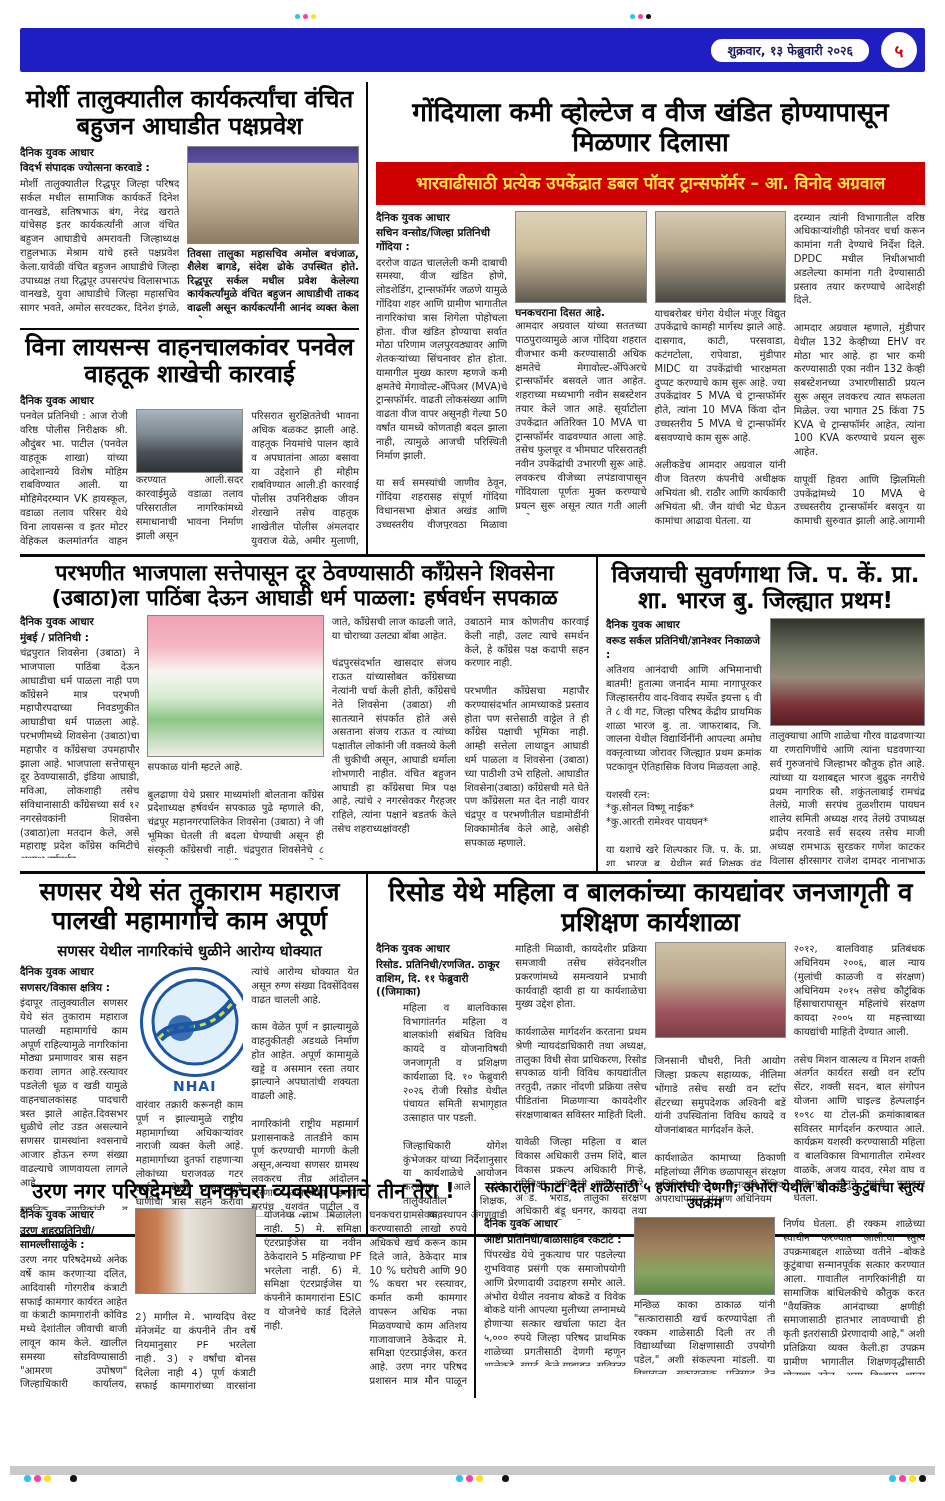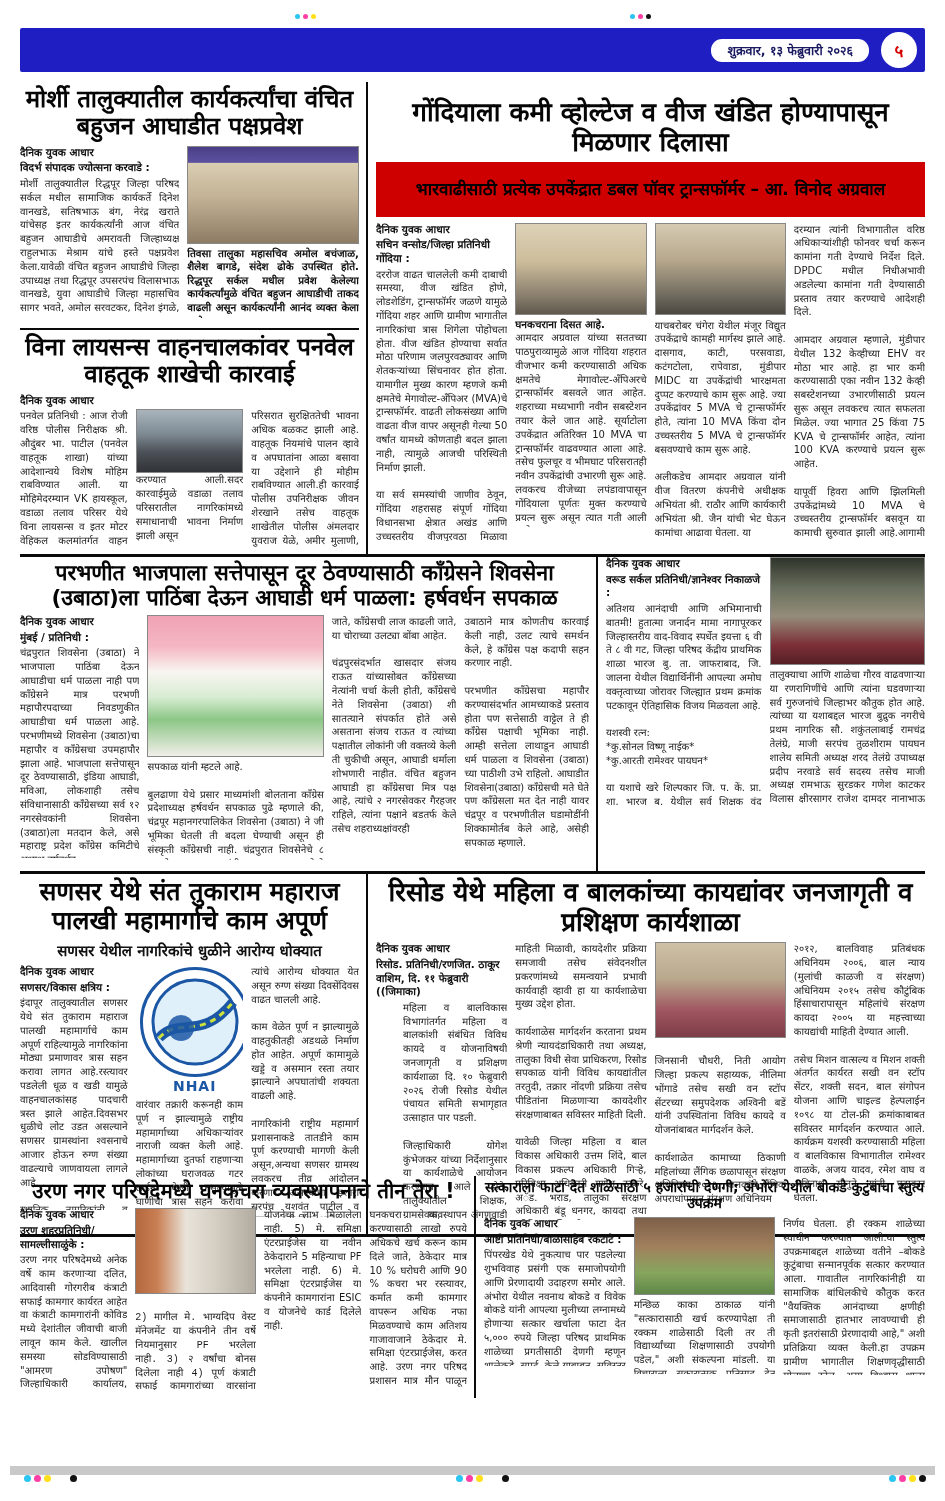--- a/index.html
+++ b/index.html
@@ -23,22 +23,22 @@
   .page-circle{width:36px;height:36px;margin:0 8px 0 12px;background:#fff;border-radius:50%;
                display:flex;align-items:center;justify-content:center;
                color:#d40000;font-size:17px;font-weight:bold;}
   
   .band{position:absolute;left:20px;right:20px;display:flex;}
   .sep-b{border-bottom:3px solid #0a0a0a;}
   .leftpane{box-sizing:border-box;border-right:2px solid #0a0a0a;padding-right:7px;}
   .rightpane{box-sizing:border-box;flex:1;padding-left:8px;overflow:hidden;}
   .art{overflow:hidden;}
   .h1{font-weight:bold;text-align:center;color:#050505;line-height:1.14;margin:4px 0 5px;}
-  .subhead-red{background:#cf0000;color:#000000;font-weight:bold;text-align:center;
-               font-size:17px;line-height:1.55;padding:14px 4px;margin:2px 0 6px;}
+  .subhead-red{background:#cf0000;color:#fde047;font-weight:bold;text-align:center;
+               font-size:17px;line-height:1.55;padding:8px 4px;margin:2px 0 6px;}
   .subhead-plain{text-align:center;font-weight:bold;font-size:15px;margin:0 0 5px;}
   .byline{font-weight:bold;font-size:10.5px;line-height:1.3;margin-bottom:2px;}
   .cols{display:flex;gap:8px;overflow:hidden;}
   .col{flex:1;font-size:10px;line-height:1.38;text-align:justify;white-space:pre-line;
        overflow:hidden;color:#1c1c1c;}
   .caption{font-size:10.3px;font-weight:600;line-height:1.32;text-align:justify;
            white-space:pre-line;margin-top:3px;}
   .photo{width:100%;border:1px solid #888;box-sizing:border-box;}
   
   .ph-morshi{background:linear-gradient(180deg,#4a3f86 0%,#5d51a0 16%,#d9cdb2 17%,#c3b295 52%,#8d7c64 100%);}
@@ -156,20 +156,21 @@
         <div class="col">जाते, काँग्रेसची लाज काढली जाते, या चोराच्या उलट्या बोंबा आहेत.
 
 चंद्रपुरसंदर्भात खासदार संजय राऊत यांच्यासोबत काँग्रेसच्या नेत्यांनी चर्चा केली होती, काँग्रेसचे नेते शिवसेना (उबाठा) शी सातत्याने संपर्कात होते असे असताना संजय राऊत व त्यांच्या पक्षातील लोकांनी जी वक्तव्ये केली ती चुकीची असून, आघाडी धर्माला शोभणारी नाहीत. वंचित बहुजन आघाडी हा काँग्रेसचा मित्र पक्ष आहे, त्यांचे २ नगरसेवकर गैरहजर राहिले, त्यांना पक्षाने बडतर्फ केले तसेच शहराध्यक्षांवरही</div>
         <div class="col">उबाठाने मात्र कोणतीच कारवाई केली नाही, उलट त्याचे समर्थन केले, हे काँग्रेस पक्ष कदापी सहन करणार नाही.
 
 परभणीत काँग्रेसचा महापौर करण्यासंदर्भात आमच्याकडे प्रस्ताव होता पण सत्तेसाठी वाट्टेल ते ही काँग्रेस पक्षाची भूमिका नाही. आम्ही सत्तेला लाथाडून आघाडी धर्म पाळला व शिवसेना (उबाठा) च्या पाठीशी उभे राहिलो. आघाडीत शिवसेना(उबाठा) काँग्रेसची मते घेते पण काँग्रेसला मत देत नाही यावर चंद्रपूर व परभणीतील घडामोडींनी शिक्कामोर्तब केले आहे, असेही सपकाळ म्हणाले.</div>
       </div>
     </div>
 
     <div class="rightpane">
+      <div class="h1" style="font-size:23px;">विजयाची सुवर्णगाथा जि. प. कें. प्रा. शा. भारज बु. जिल्ह्यात प्रथम!</div>
       <div class="cols" style="height:248px;">
         <div style="flex:1;overflow:hidden;">
           <div class="byline">दैनिक युवक आधार</div>
           <div class="byline">वरूड सर्कल प्रतिनिधी/ज्ञानेश्वर निकाळजे :</div>
           <div class="col" style="height:210px;">अतिशय आनंदाची आणि अभिमानाची बातमी! हुतात्मा जनार्दन मामा नागापूरकर जिल्हास्तरीय वाद-विवाद स्पर्धेत इयत्ता ६ वी ते ८ वी गट, जिल्हा परिषद केंद्रीय प्राथमिक शाळा भारज बु. ता. जाफराबाद, जि. जालना येथील विद्यार्थिनींनी आपल्या अमोघ वक्तृत्वाच्या जोरावर जिल्ह्यात प्रथम क्रमांक पटकावून ऐतिहासिक विजय मिळवला आहे.
 
 यशस्वी रत्न:
 *कु.सोनल विष्णू नाईक*
 *कु.आरती रामेश्वर पायघन*
 

